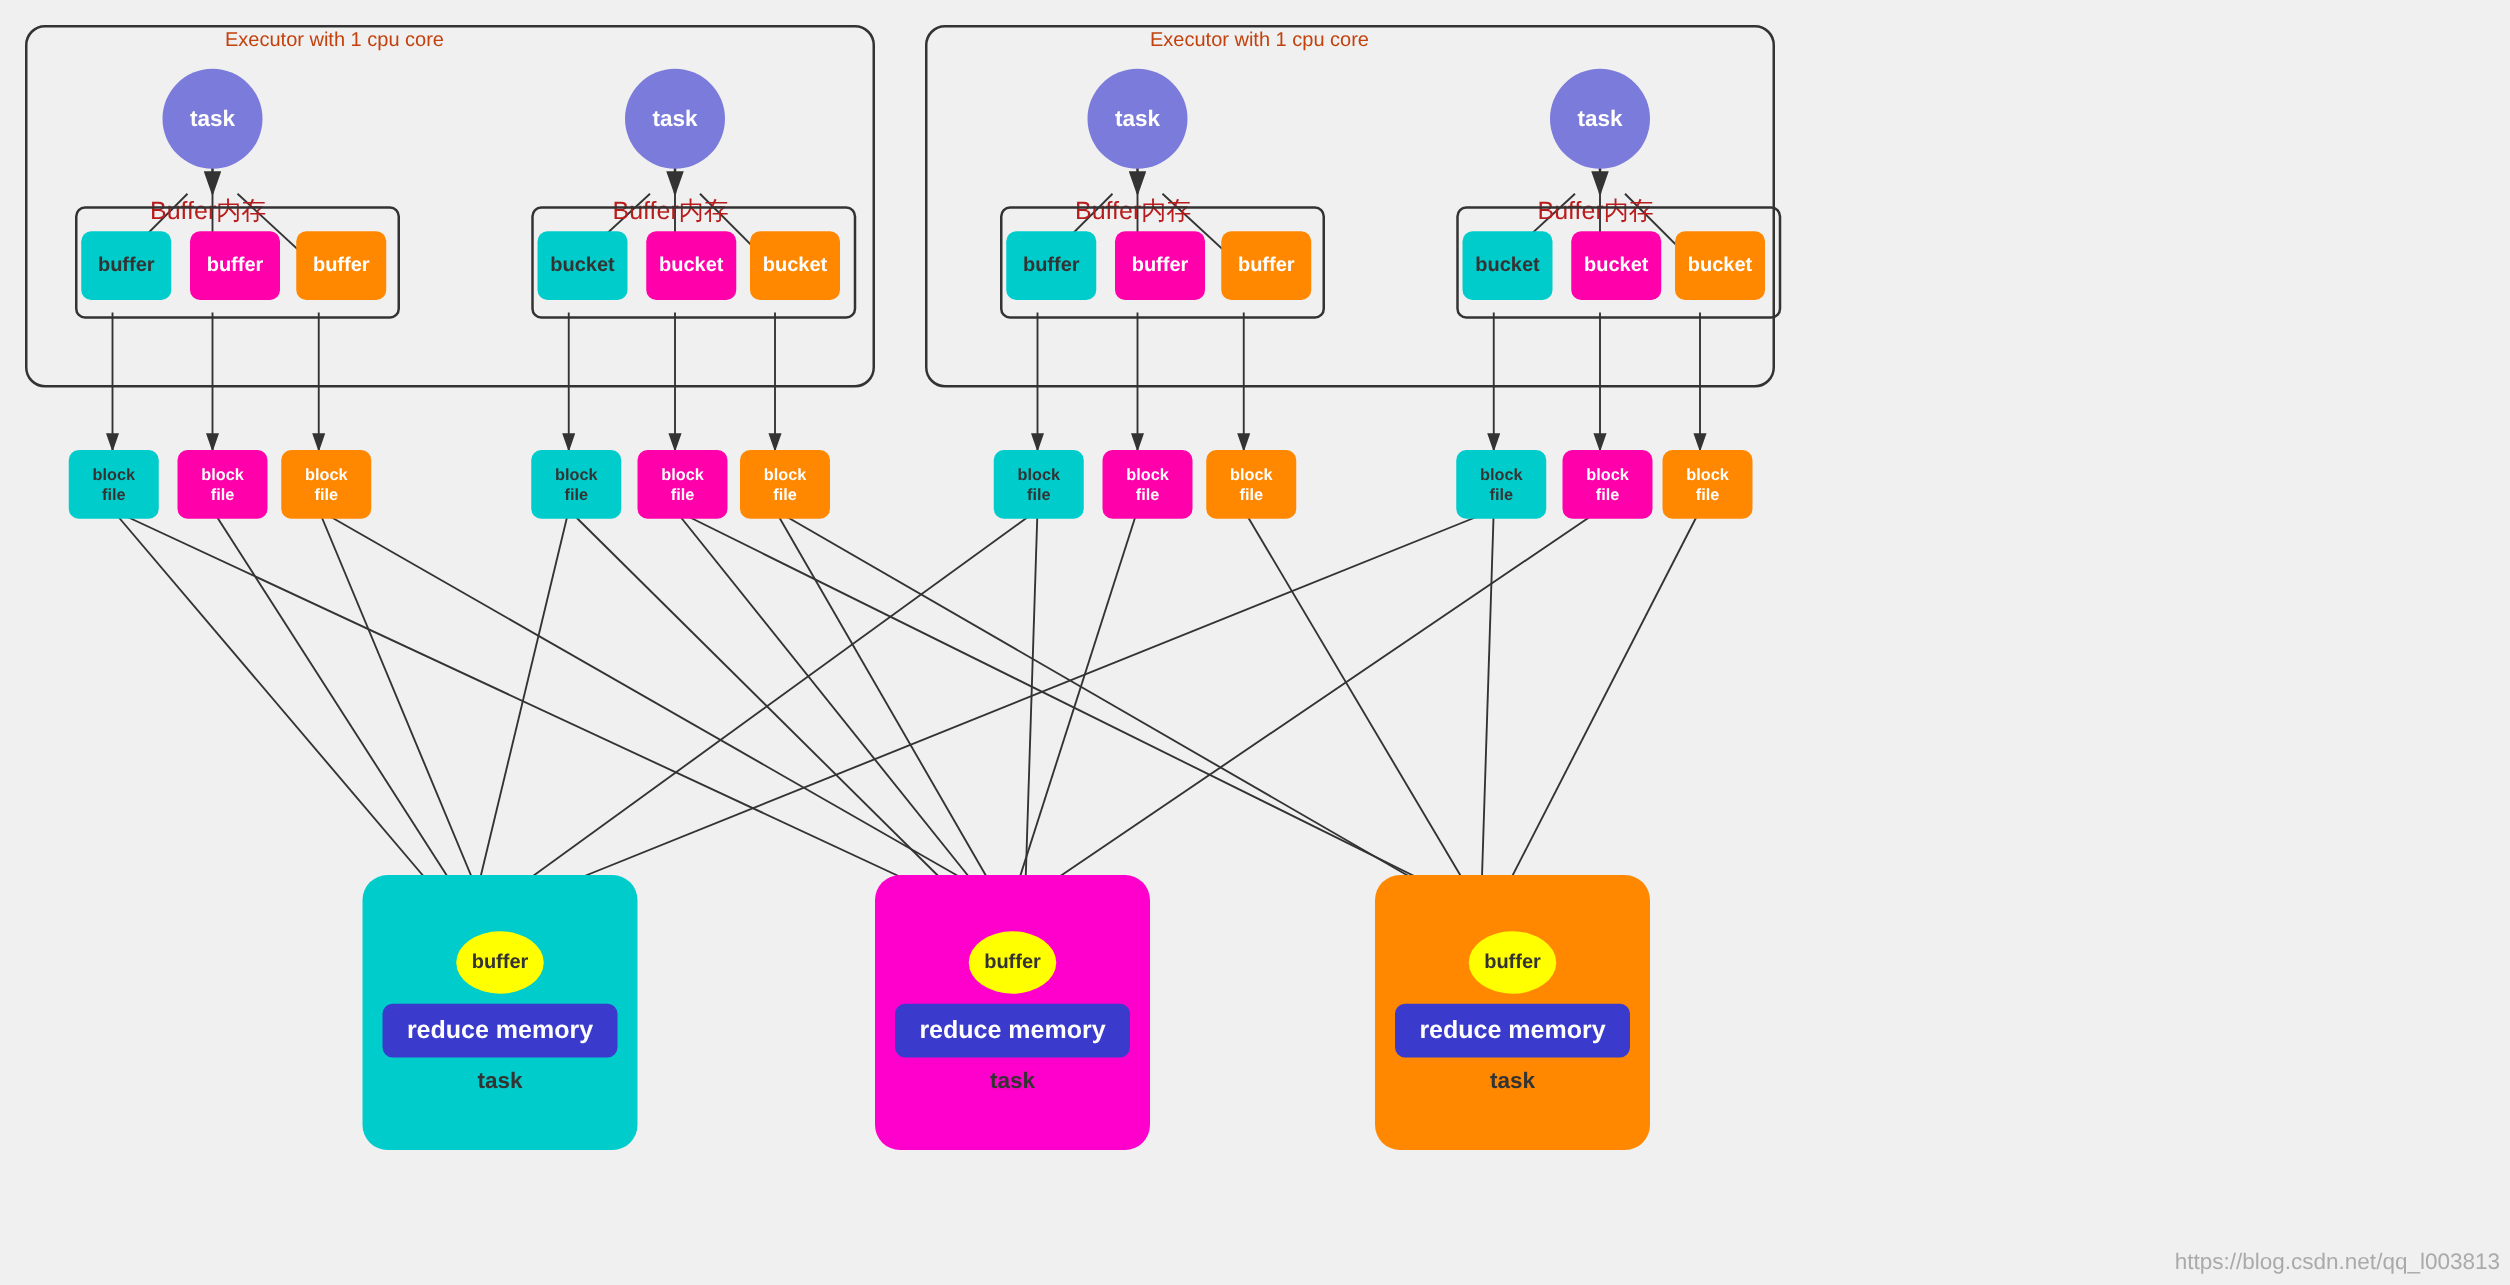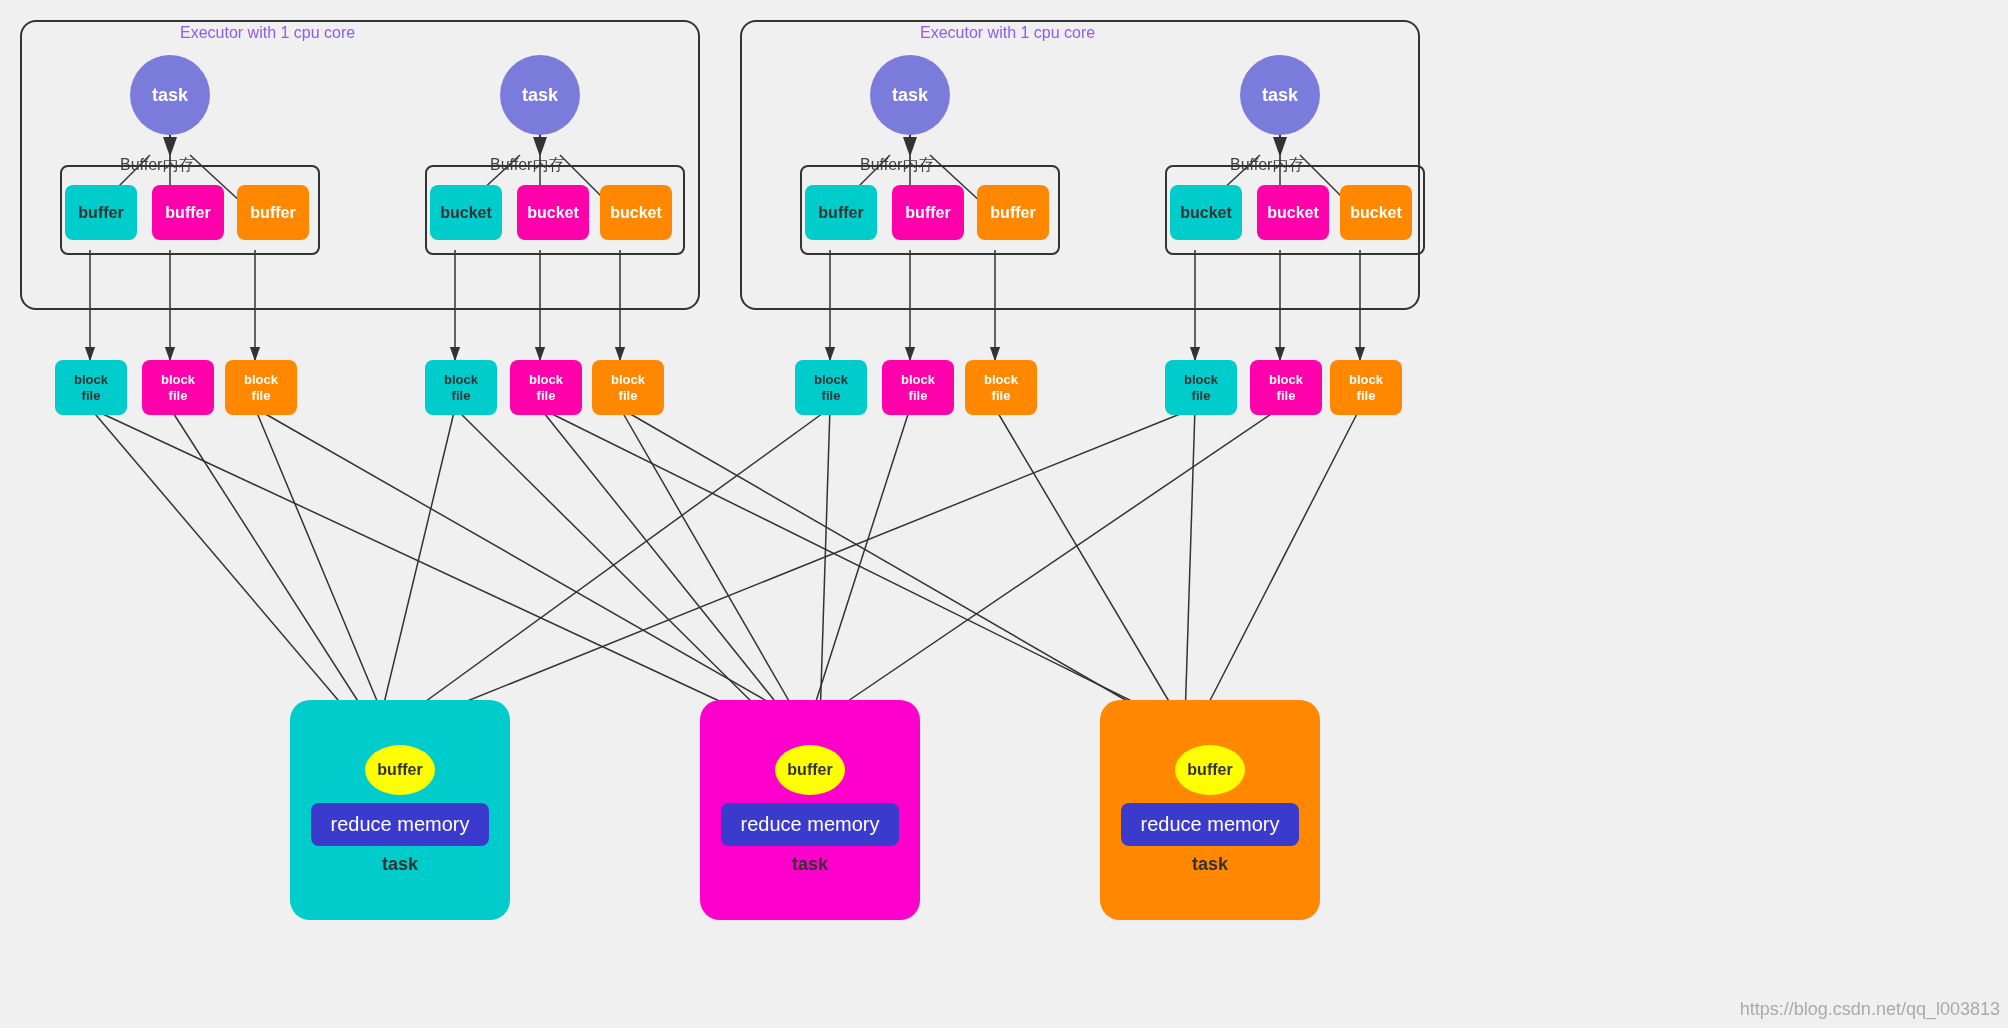--- a/index.html
+++ b/index.html
@@ -41,27 +41,27 @@
     }
     .executor-box {
       position: absolute;
       border: 2px solid #333;
       border-radius: 16px;
       background: transparent;
     }
     .executor-label {
       position: absolute;
       font-size: 16px;
-      color: #8b5cf6;
+      color: #c2410c;
       text-align: center;
     }
     .buffer-mem-label {
       position: absolute;
-      font-size: 16px;
-      color: #404040;
+      font-size: 20px;
+      color: #b91c1c;
     }
     .reduce-box {
       position: absolute;
       border-radius: 20px;
       display: flex;
       flex-direction: column;
       align-items: center;
       justify-content: center;
       gap: 8px;
       padding: 10px;
@@ -76,21 +76,21 @@
       align-items: center;
       justify-content: center;
       width: 70px;
       height: 50px;
     }
     .reduce-memory-btn {
       background: #3a3acc;
       color: white;
       border-radius: 8px;
       font-size: 20px;
-      font-weight: normal;
+      font-weight: bold;
       padding: 10px 20px;
       text-align: center;
     }
     .reduce-task-label {
       color: #333;
       font-size: 18px;
       font-weight: bold;
     }
     .watermark {
       position: absolute;

